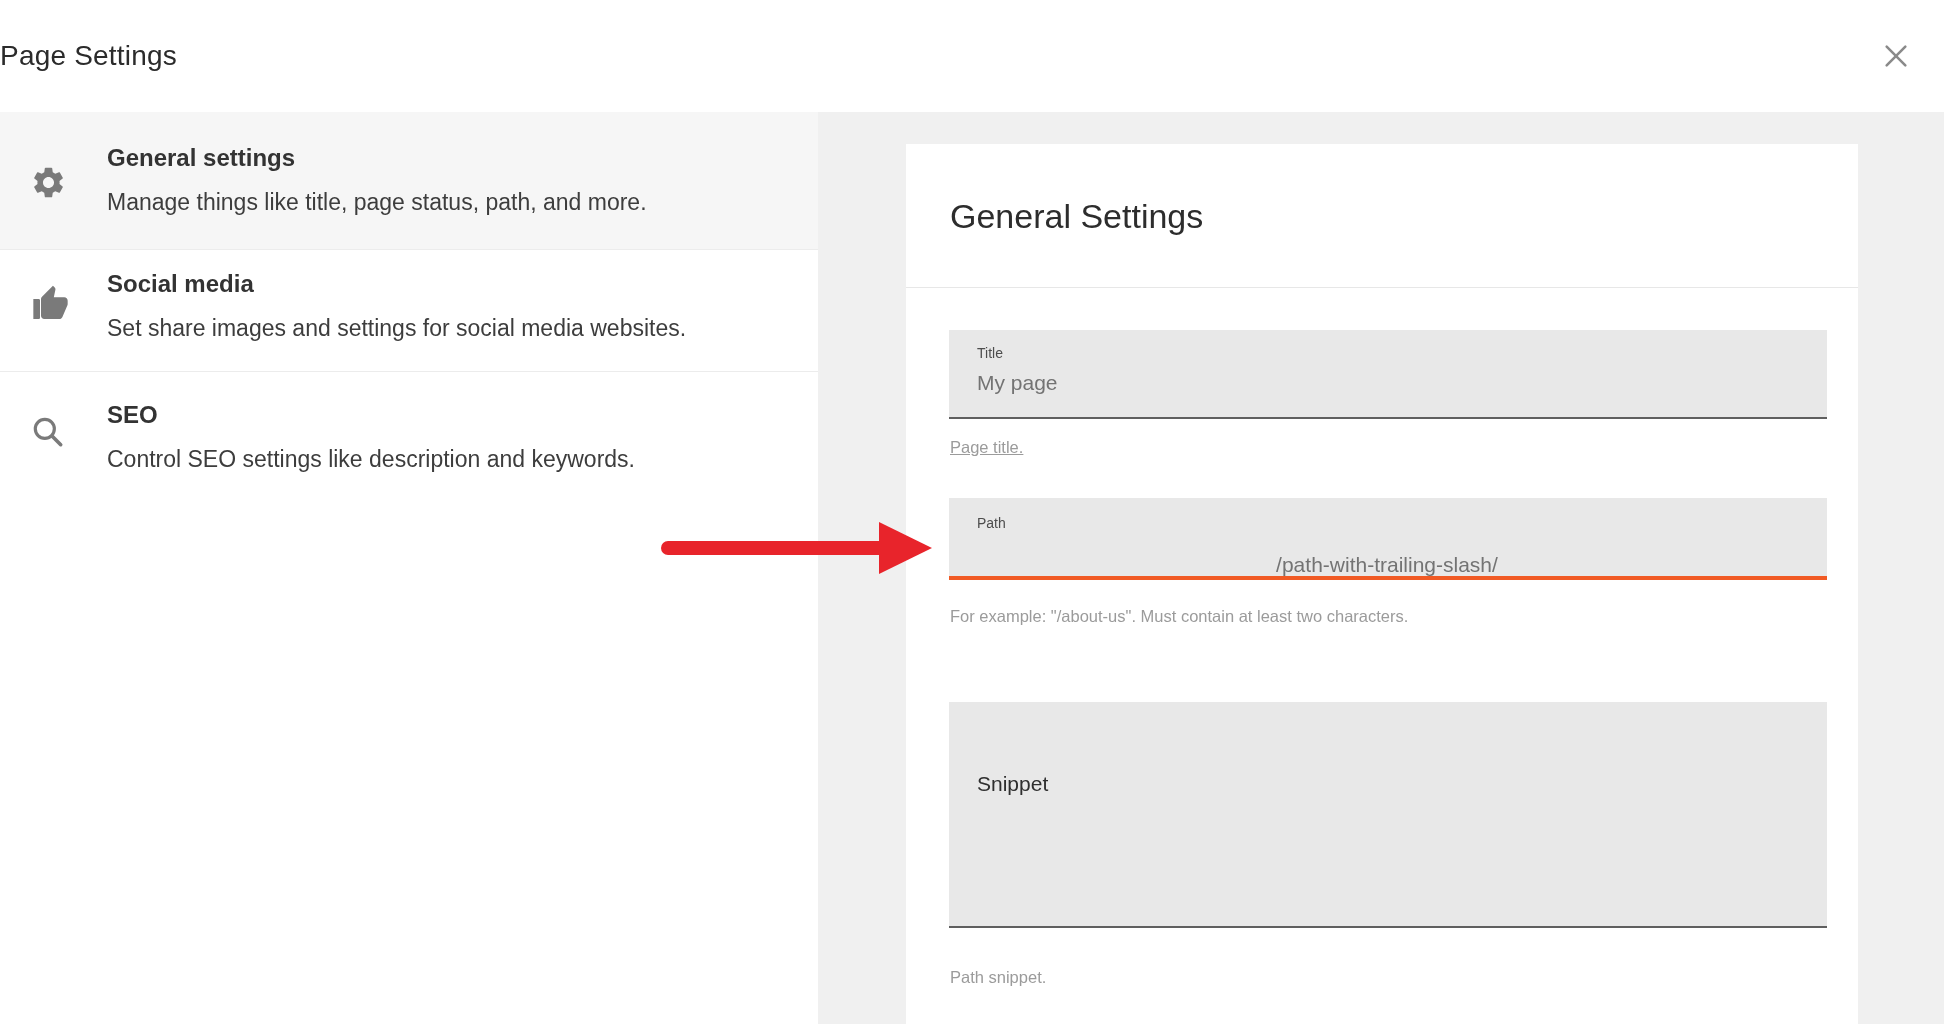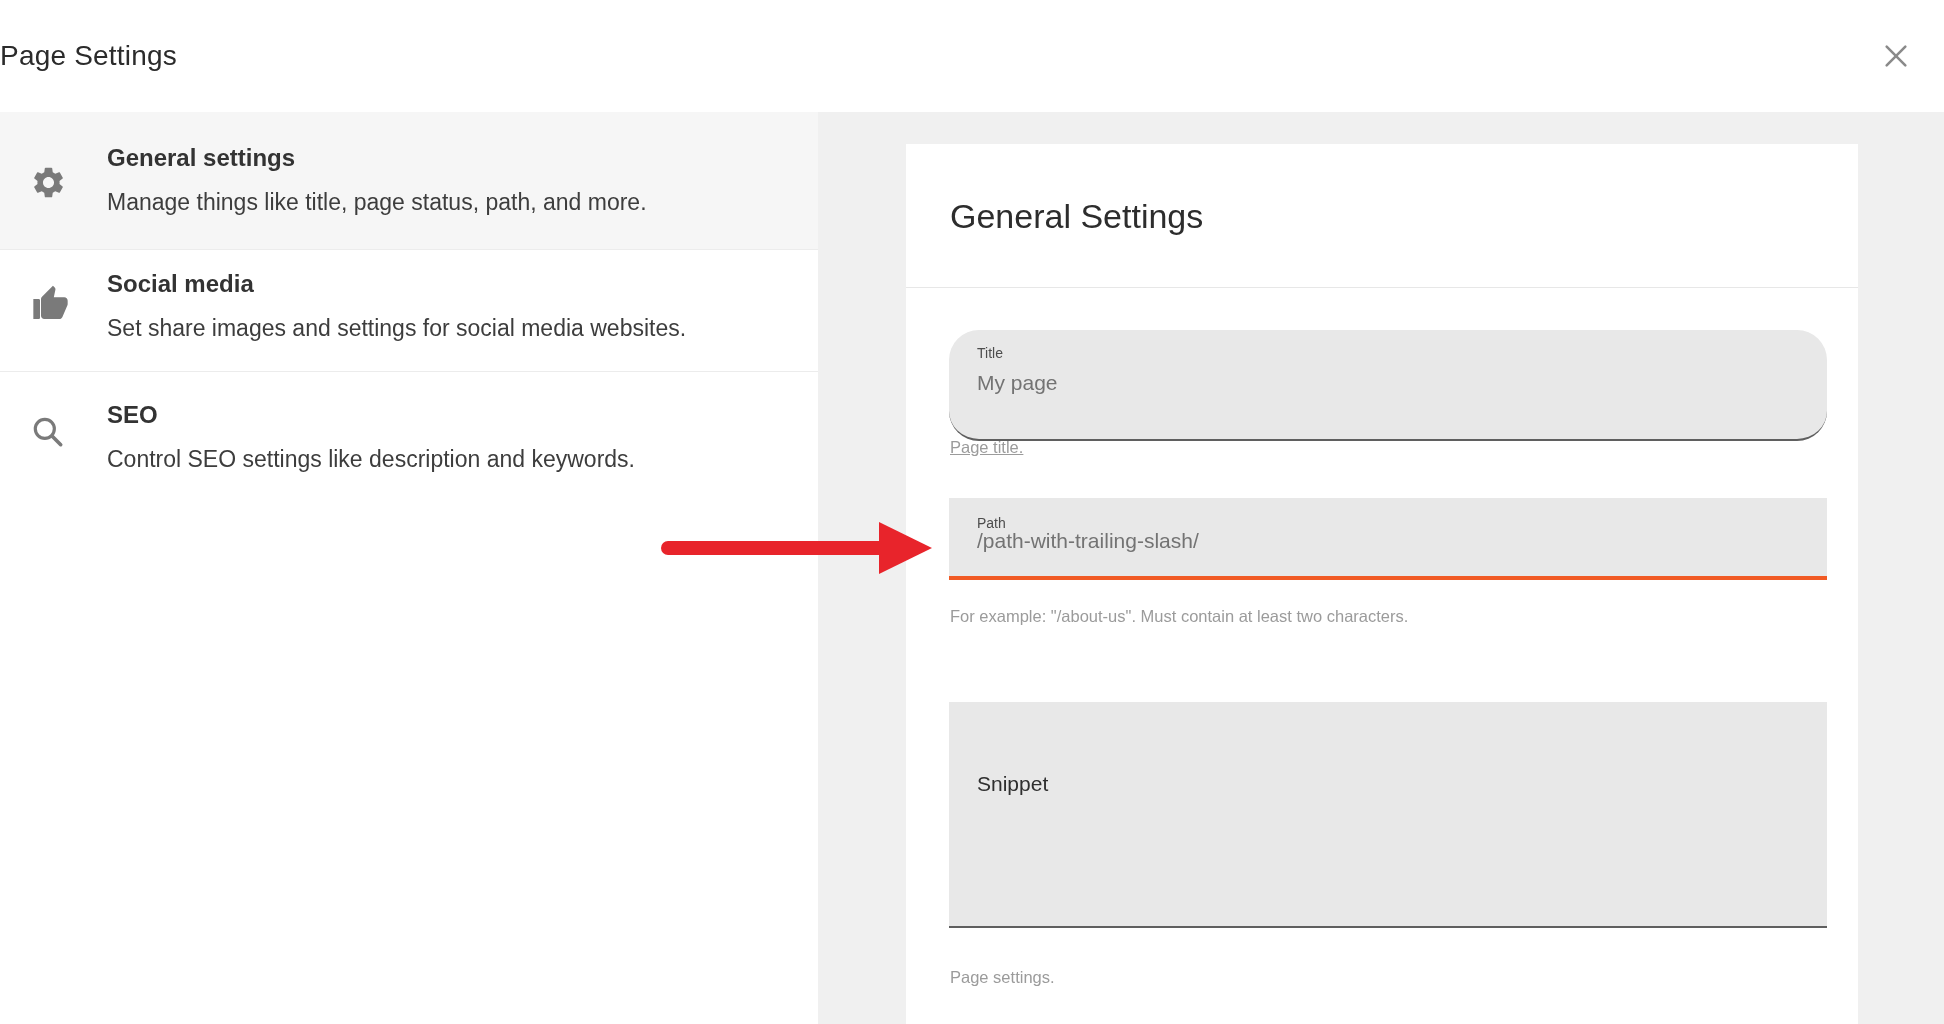--- a/index.html
+++ b/index.html
@@ -31,28 +31,28 @@
   .side-title{font-size:24px;font-weight:700;color:#333;line-height:26px;}
   .side-desc{font-size:23px;color:#3d3d3d;line-height:24px;margin-top:19px;}
 
   
   .main-panel{position:absolute;left:818px;top:112px;width:1126px;height:912px;background:#f0f0f0;}
   .card{position:absolute;left:88px;top:32px;width:952px;height:1060px;background:#fff;}
   .section-heading{position:absolute;left:44px;top:53px;font-size:34px;font-weight:400;color:#2d2d2d;}
   .section-divider{position:absolute;left:0;top:143px;width:952px;height:1px;background:#e7e7e7;}
 
   .field-box{position:absolute;left:43px;width:878px;background:#e8e8e8;border-bottom:2px solid #5f5f5f;}
-  .field-box.title-box{top:186px;height:111px;border-radius:30px;}
+  .field-box.title-box{top:186px;height:89px;}
   .field-box.path-box{top:354px;height:82px;border-bottom:4px solid #f15a24;}
   .field-box.snippet-box{top:558px;height:226px;}
   .field-label{position:absolute;left:28px;top:15px;font-size:14px;color:#4d4d4d;}
   .field-input{position:absolute;left:28px;top:38px;width:820px;font-size:21px;color:#737373;
     background:transparent;border:none;outline:none;padding:0;height:30px;}
   .path-box .field-label{top:17px;}
-  .path-box .field-input{top:28px;}
+  .path-box .field-input{top:52px;text-align:center;}
   .snippet-label{position:absolute;left:28px;top:70px;font-size:21px;color:#2f2f2f;}
   .field-helper{position:absolute;left:44px;font-size:16.5px;color:#9b9b9b;line-height:22px;}
   .helper-title{top:292px;text-decoration:underline;}
   .helper-path{top:461px;}
   .helper-snippet{top:822px;}
 
   
   .annotation-arrow{position:absolute;left:655px;top:520px;width:280px;height:56px;pointer-events:none;}
 </style>
 </head>
@@ -125,21 +125,21 @@
 
       <div class="field-box path-box">
         <div class="field-label">Path</div>
         <input class="field-input" type="text" value="/path-with-trailing-slash/" style="">
       </div>
       <div class="field-helper helper-path">For example: "/about-us". Must contain at least two characters.</div>
 
       <div class="field-box snippet-box">
         <div class="snippet-label">Snippet</div>
       </div>
-      <div class="field-helper helper-snippet">Page settings.</div>
+      <div class="field-helper helper-snippet">Path snippet.</div>
 
     </div>
   </div>
 
   <svg class="annotation-arrow" viewBox="0 0 280 56">
     <rect x="6" y="21" width="230" height="14" rx="7" fill="#e8242b"></rect>
     <polygon points="224,2 277,28 224,54" fill="#e8242b"></polygon>
   </svg>
 
 </div>

